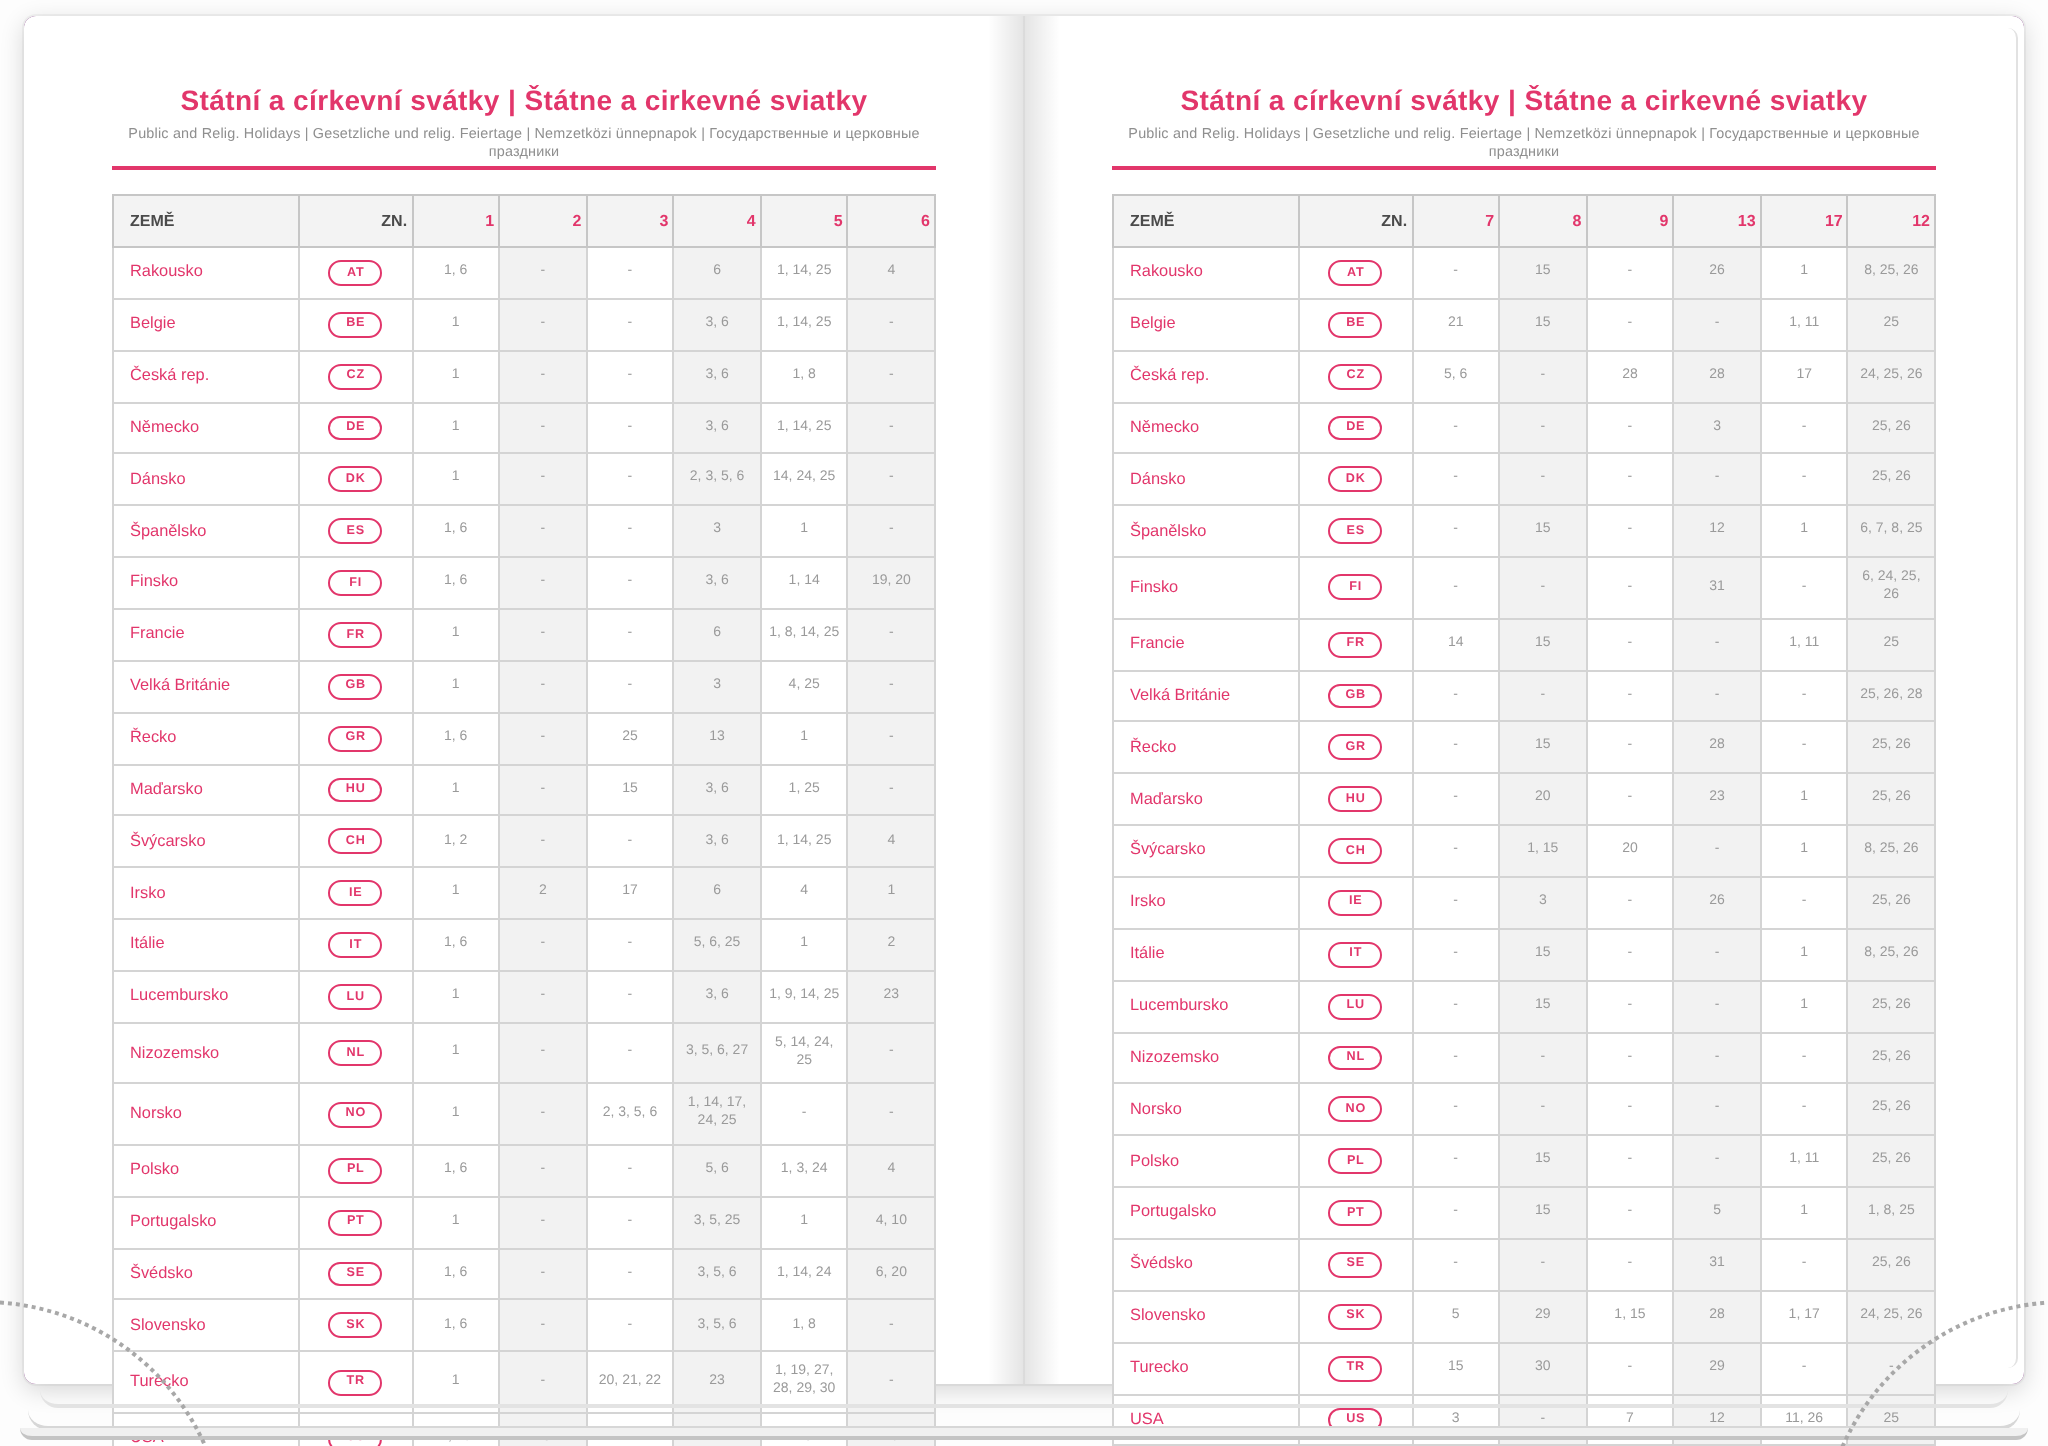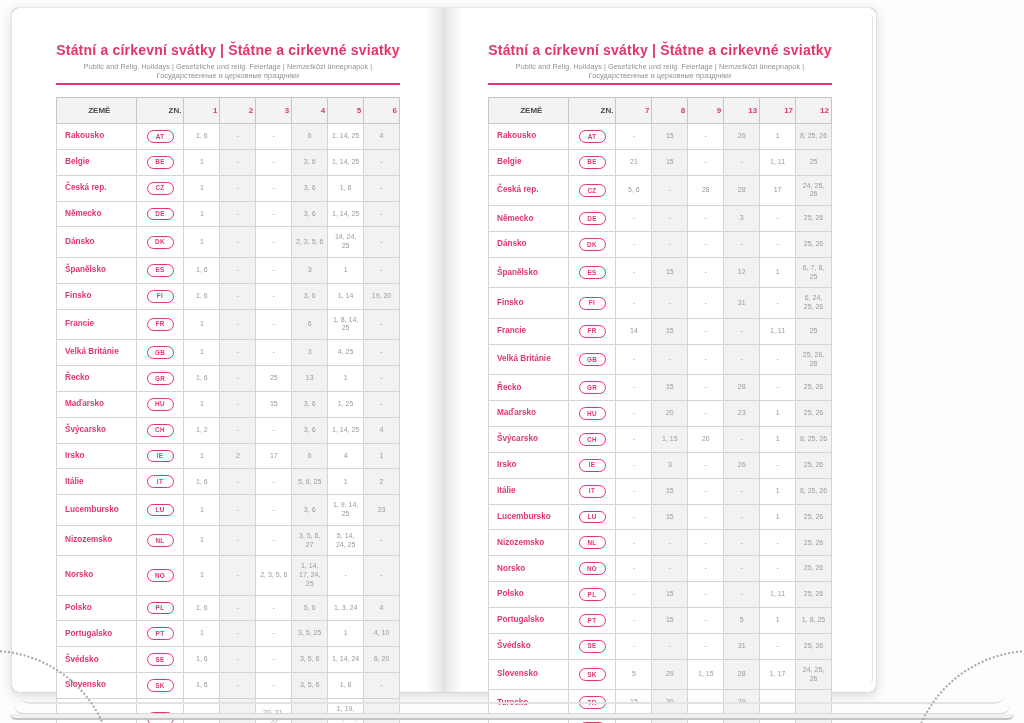--- a/index.html
+++ b/index.html
@@ -1,21 +1,21 @@
 <!DOCTYPE html>
 <html><head>
 <meta charset="utf-8">
 <style>
   html,body{margin:0;padding:0;background:#fff;}
   body{width:1024px;height:723px;position:relative;overflow:hidden;
        font-family:"Liberation Sans",sans-serif;-webkit-font-smoothing:antialiased;}
 
   .photo{position:absolute;inset:0;background:#fdfdfd;}
 
-  .book{position:absolute;left:12px;top:8px;width:864px;height:684px;
+  .book{position:absolute;left:12px;top:8px;width:1000px;height:684px;
         display:flex;background:#701a75;border-radius:6px;
         box-shadow:0 3px 12px rgba(0,0,0,.16), 0 0 0 1px rgba(0,0,0,.04);}
 
   .page{width:50%;height:100%;background:#fff;position:relative;
         padding:34px 44px 0;box-sizing:border-box;}
   .page-left{border-radius:6px 0 0 6px;}
   .page-right{border-radius:0 6px 6px 0;}
 
   .spine{position:absolute;left:50%;top:0;width:36px;height:100%;
          transform:translateX(-50%);pointer-events:none;
@@ -26,29 +26,29 @@
 
   .title{margin:0 0 4px;text-align:center;color:#e2366b;
          font-size:14px;font-weight:bold;letter-spacing:.2px;}
   .subtitle{margin:0;text-align:center;color:#8f8f8f;font-size:7.2px;letter-spacing:.1px;}
   .rule{height:2px;background:#e2366b;margin:3px 0 12px;}
 
   table.holidays{width:100%;border-collapse:collapse;table-layout:fixed;
                  border:1px solid #c6c6c6;font-size:7px;}
   .holidays th{background:#f3f3f3;border:1px solid #c6c6c6;height:21px;
                font-size:8px;color:#4a4a4a;font-weight:bold;text-align:right;padding:2px;}
-  .holidays th:first-child{text-align:center;padding-left:8px;}
+  .holidays th:first-child{text-align:left;padding-left:8px;}
   .holidays th.mon{color:#e2366b;}
   .holidays th:nth-child(1){width:20%;}
   .holidays th:nth-child(2){width:12.5%;}
   .holidays td{border:1px solid #d4d4d4;text-align:center;color:#9a9a9a;
                padding:6px 3px;line-height:1.25;background:#fff;}
   .holidays tbody td:nth-child(2n+4){background:#f2f2f2;}
   .holidays td.country{text-align:left;padding-left:8px;color:#e2366b;
-                       font-weight:bold;font-size:8.2px;}
+                       font-weight:normal;font-size:8.2px;}
   .badge{display:inline-block;border:1px solid #e2366b;color:#e2366b;
          border-radius:9px;padding:1.5px 6px;min-width:13px;text-align:center;
          font-size:6.3px;font-weight:bold;letter-spacing:.4px;background:#fff;}
 
   .stack1{position:absolute;left:20px;right:20px;top:695px;height:7px;
           border-bottom:2px solid #e3e3e3;border-radius:0 0 10px 10px;}
   .stack2{position:absolute;left:14px;right:14px;top:703px;height:10px;
           border-bottom:2px solid #d7d7d7;border-radius:0 0 10px 10px;}
   .cover{position:absolute;left:10px;right:10px;top:714px;height:4px;
          background:#f0f0f0;border-bottom:2px solid #c4c4c4;border-radius:0 0 8px 8px;}

